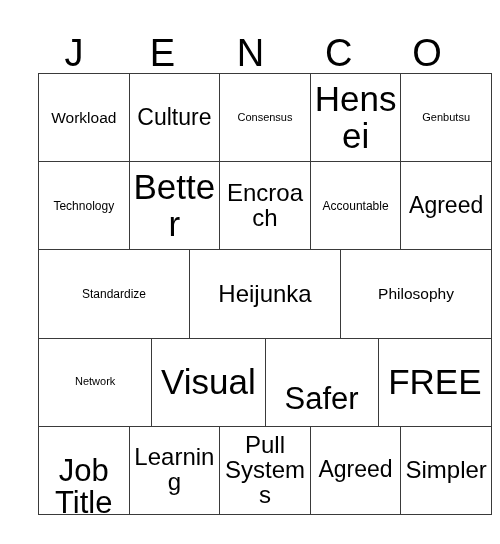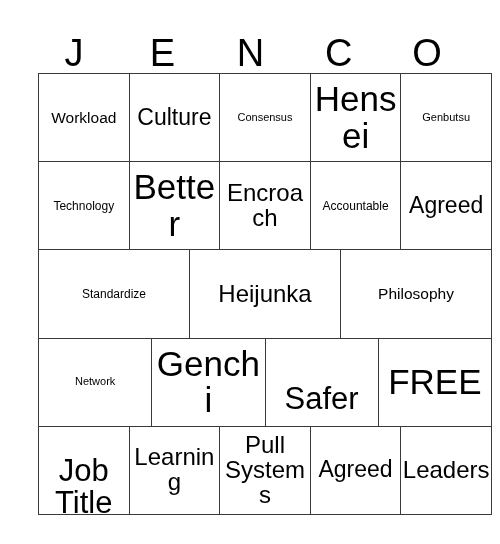--- a/index.html
+++ b/index.html
@@ -156,21 +156,21 @@
       <div class="bingo-cell">
           <span class="cell-text fs-s">Philosophy</span>
         </div>
     </div>
 
     <div class="bingo-row">
       <div class="bingo-cell">
           <span class="cell-text fs-m">Network</span>
         </div>
       <div class="bingo-cell">
-          <span class="cell-text fs-xxl">Genchi</span>
+          <span class="cell-text fs-xxl">Visual</span>
         </div>
       <div class="bingo-cell">
           <span class="cell-text fs-huge">Safer</span>
         </div>
       <div class="bingo-cell">
           <span class="cell-text fs-xxl">FREE</span>
         </div>
     </div>
 
     <div class="bingo-row">
@@ -182,18 +182,18 @@
           <span class="cell-text fs-l">Learning</span>
         </div>
       <div class="bingo-cell">
           <span class="cell-text fs-l">Pull
 Systems</span>
         </div>
       <div class="bingo-cell">
           <span class="cell-text fs-xl">Agreed</span>
         </div>
       <div class="bingo-cell">
-          <span class="cell-text fs-l">Leaders</span>
+          <span class="cell-text fs-l">Simpler</span>
         </div>
     </div>
 
   </div>
 </div>
 
 </body></html>

